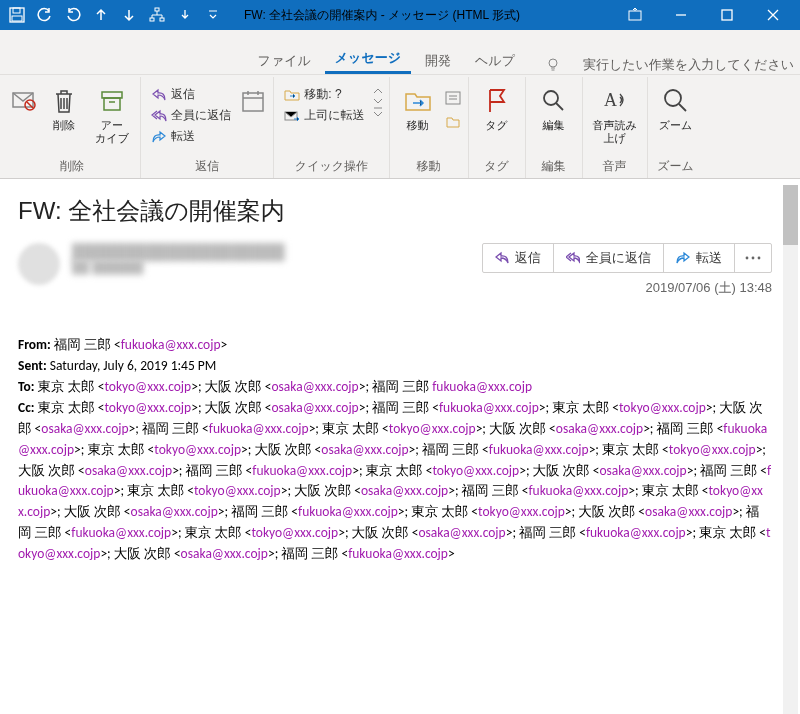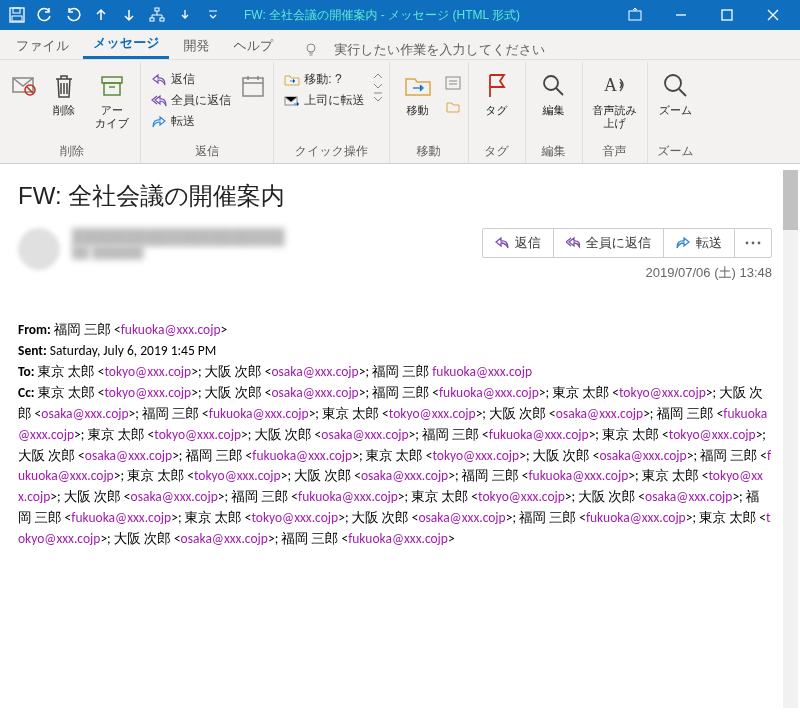--- a/index.html
+++ b/index.html
@@ -1,26 +1,26 @@
 <!DOCTYPE html>
 <html><head>
 <meta charset="utf-8">
 <style>
   * { box-sizing: border-box; margin: 0; padding: 0; }
   body { font-family: "Yu Gothic UI", "Meiryo", sans-serif; font-size: 13px; background: #fff; width: 800px; height: 714px; overflow: hidden; color: #222; }
-  .titlebar { background: #106ebe; color: #5eead4; height: 30px; display: flex; align-items: center; padding: 8px 4px; }
+  .titlebar { background: #106ebe; color: #000000; height: 30px; display: flex; align-items: center; padding: 8px 4px; }
   .titlebar .qat { display: flex; align-items: center; gap: 2px; }
   .titlebar .qat-btn { width: 26px; height: 28px; display: flex; align-items: center; justify-content: center; }
   .titlebar .title { flex: 1; text-align: left; padding-left: 18px; font-size: 12px; white-space: nowrap; overflow: hidden; }
   .titlebar .winctrl { display: flex; }
   .titlebar .winctrl div { width: 46px; height: 30px; display:flex; align-items:center; justify-content:center; }
-  .tabs { background: #f3f2f1; border-bottom: 1px solid #e1dfdd; height: 30px; display: flex; align-items: flex-end; padding: 0 6px; gap: 4px; }
+  .tabs { background: #f3f2f1; border-bottom: 1px solid #e1dfdd; height: 45px; display: flex; align-items: flex-end; padding: 0 6px; gap: 4px; justify-content: flex-end; }
   .tabs .tab { padding: 6px 10px 4px; font-size: 13px; color: #605e5c; }
   .tabs .tab.active { color: #106ebe; border-bottom: 3px solid #106ebe; font-weight: 600; }
-  .tabs .tellme { display:flex; align-items:center; gap:15px; color:#605e5c; font-size:13px; padding-left: 16px; }
+  .tabs .tellme { display:flex; align-items:center; gap:22px; color:#605e5c; font-size:13px; padding-left: 16px; }
   .ribbon { background: #f3f2f1; border-bottom: 1px solid #d0cecd; height: 104px; display: flex; align-items: stretch; padding: 2px 4px 0; }
   .group { border-right: 1px solid #e1dfdd; padding: 2px 6px 0; display: flex; flex-direction: column; justify-content: space-between; }
   .group .body { display: flex; align-items: flex-start; gap: 4px; flex: 1; padding-top: 4px; }
   .group .label { text-align: center; font-size: 12px; color: #605e5c; padding: 2px 0 3px; }
   .bigbtn { display: flex; flex-direction: column; align-items: center; width: 44px; gap: 2px; padding-top:2px; }
   .bigbtn .ico { width: 32px; height: 32px; display:flex; align-items:center; justify-content:center; }
   .bigbtn .lbl { font-size: 11px; text-align: center; line-height: 1.2; }
   .smallcol { display: flex; flex-direction: column; gap: 2px; padding-top: 2px; }
   .smallbtn { display: flex; align-items: center; gap: 4px; font-size: 12px; color: #333; padding: 1px 4px; white-space: nowrap; }
   .smallbtn .ico { width: 16px; height: 16px; display:flex; align-items:center; justify-content:center; }

